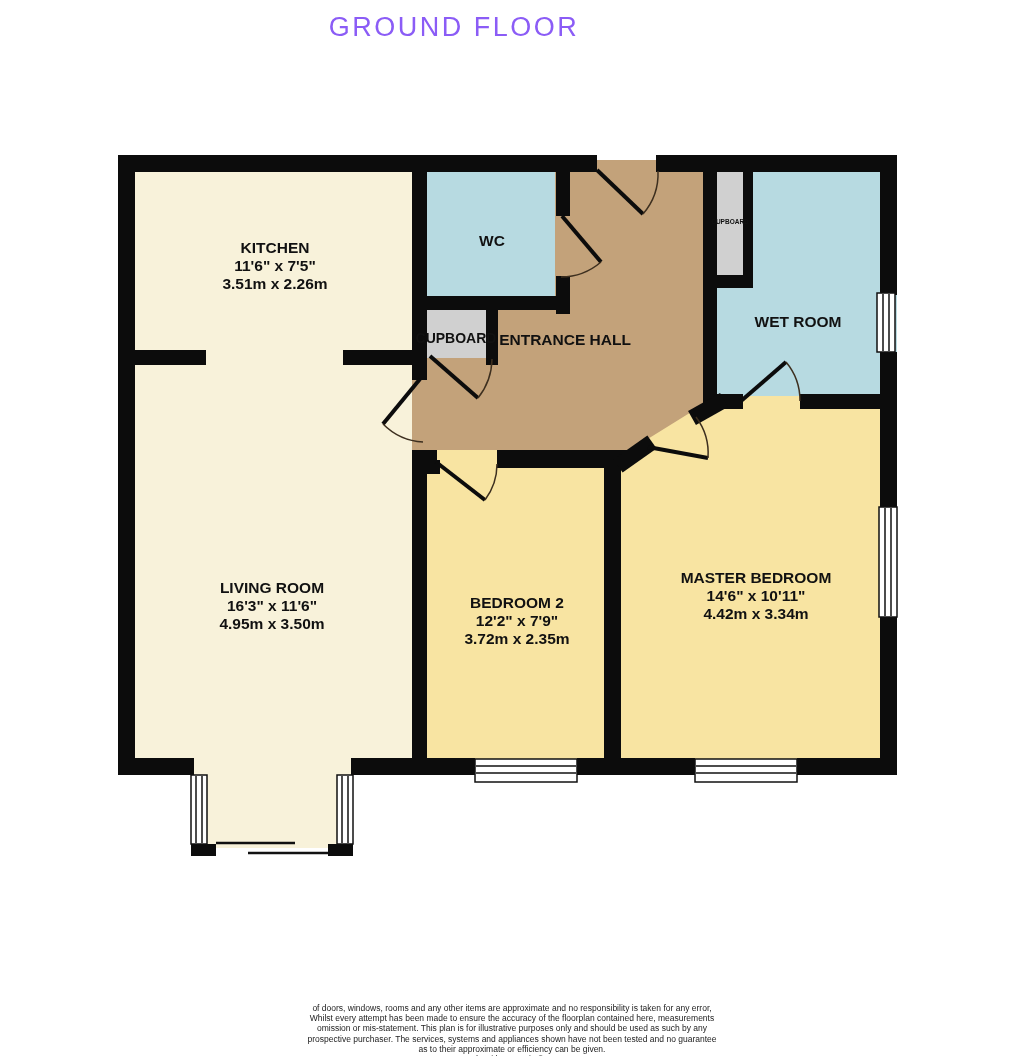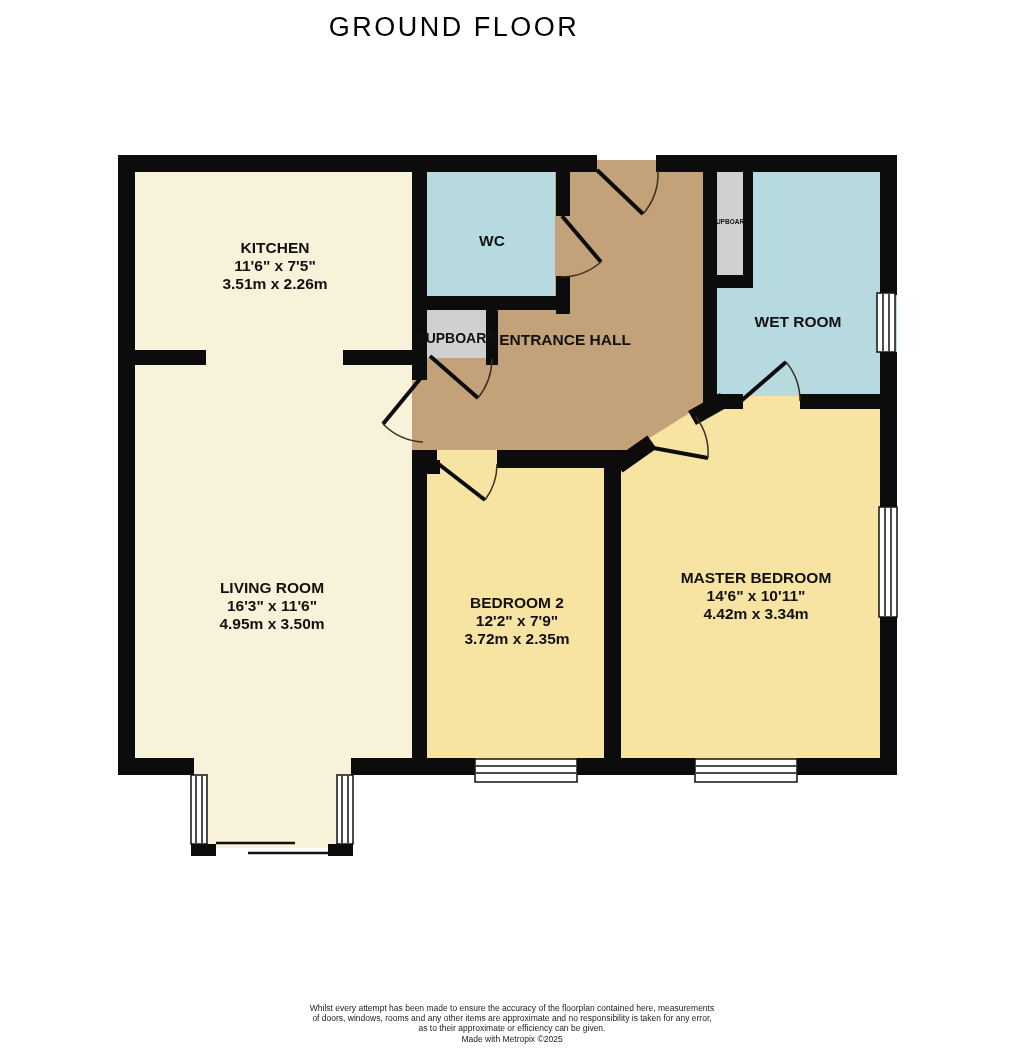--- a/index.html
+++ b/index.html
@@ -2,21 +2,21 @@
 <html><head>
 <meta charset="utf-8">
 <style>
   html,body{margin:0;padding:0;}
   body{
     width:1024px;height:1056px;position:relative;background:#ffffff;
     font-family:"Liberation Sans",sans-serif;overflow:hidden;
   }
   .plan-title{
     position:absolute;top:12px;left:0;width:908px;text-align:center;
-    font-size:27px;letter-spacing:2.5px;color:#000000;font-weight:400;
+    font-size:27px;letter-spacing:2.5px;color:#8b5cf6;font-weight:400;
   }
   .floorplan{position:absolute;top:0;left:0;}
   svg text{
     font-family:"Liberation Sans",sans-serif;font-weight:bold;fill:#111;
     text-anchor:middle;
   }
   .room-name,.room-dim{font-size:15.5px;}
   .label-mid{font-size:14px;}
   .label-tiny{font-size:6.5px;}
   .footer{
@@ -149,17 +149,19 @@
     <text class="room-dim" x="517" y="626">12'2" x 7'9"</text>
     <text class="room-dim" x="517" y="644">3.72m x 2.35m</text>
 
     <text class="room-name" x="756" y="583">MASTER BEDROOM</text>
     <text class="room-dim" x="756" y="601">14'6" x 10'11"</text>
     <text class="room-dim" x="756" y="619">4.42m x 3.34m</text>
   </g>
 </svg>
 
 <div class="footer">
+  <div>of doors, windows, rooms and any other items are approximate and no responsibility is taken for any error,</div>
   <div>Whilst every attempt has been made to ensure the accuracy of the floorplan contained here, measurements</div>
-  <div>of doors, windows, rooms and any other items are approximate and no responsibility is taken for any error,</div>
+  <div>omission or mis-statement. This plan is for illustrative purposes only and should be used as such by any</div>
+  <div>prospective purchaser. The services, systems and appliances shown have not been tested and no guarantee</div>
   <div>as to their approximate or efficiency can be given.</div>
   <div>Made with Metropix ©2025</div>
 </div>
 
 </body></html>

